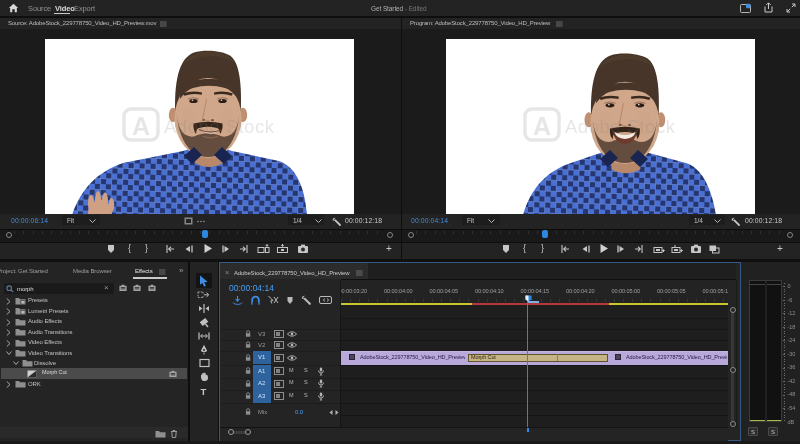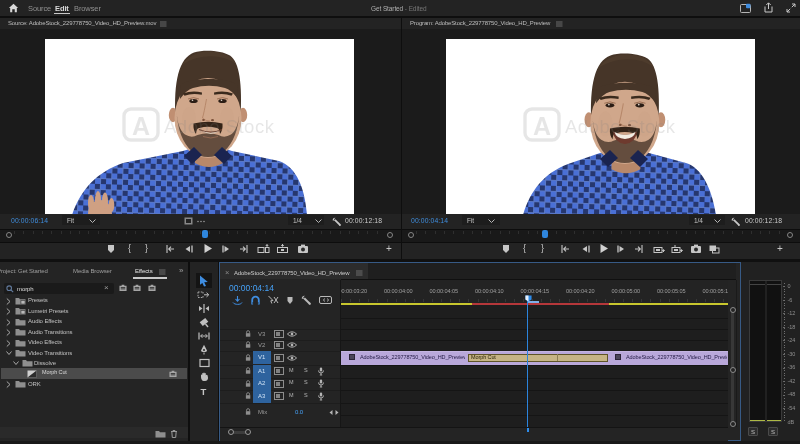--- a/index.html
+++ b/index.html
@@ -10,23 +10,23 @@
 svg.cl{overflow:hidden;}
 </style></head>
 <body>
 <div id="app">
 
 <div class="a" style="left:0;top:0;width:800px;height:16px;background:#232323;"></div>
 <svg class="a" style="left:8px;top:3px" width="11" height="10" viewBox="0 0 13 12">
  <path d="M6.5 1 L12 6 L10.5 6 L10.5 11 L8 11 L8 7.5 L5 7.5 L5 11 L2.5 11 L2.5 6 L1 6 Z" fill="#d8d8d8"></path>
 </svg>
 <div class="t" style="left:28px;top:5px;color:#909090;font-size:7.5px;">Source</div>
-<div class="t" style="left:55px;top:5px;color:#dcdcdc;font-size:7.5px;font-weight:bold;">Edit</div>
+<div class="t" style="left:55px;top:5px;color:#dcdcdc;font-size:7.5px;font-weight:bold;">Video</div>
 <div class="a" style="left:54px;top:12.5px;width:16px;height:1px;background:#c8c8c8;"></div>
-<div class="t" style="left:74px;top:5px;color:#909090;font-size:7.5px;">Browser</div>
+<div class="t" style="left:74px;top:5px;color:#909090;font-size:7.5px;">Export</div>
 <div class="t" style="left:371px;top:5.5px;color:#b0b0b0;font-size:6.5px;">Get Started <span style="color:#777">- Edited</span></div>
 <svg class="a" style="left:740px;top:3px" width="11" height="10" viewBox="0 0 11 10">
  <rect x="0.5" y="1.5" width="10" height="8" rx="1" fill="none" stroke="#b5b5b5"></rect>
  <rect x="6" y="0.8" width="4.4" height="4.4" rx="1" fill="#3f8de0"></rect>
 </svg>
 <svg class="a" style="left:763px;top:2px" width="11" height="11" viewBox="0 0 11 11">
  <path d="M2 4.5 L2 10 L9 10 L9 4.5" fill="none" stroke="#c8c8c8"></path>
  <path d="M5.5 7 L5.5 1 M3.3 3 L5.5 0.8 L7.7 3" fill="none" stroke="#c8c8c8"></path>
 </svg>
 <svg class="a" style="left:786px;top:3px" width="10" height="10" viewBox="0 0 10 10">

